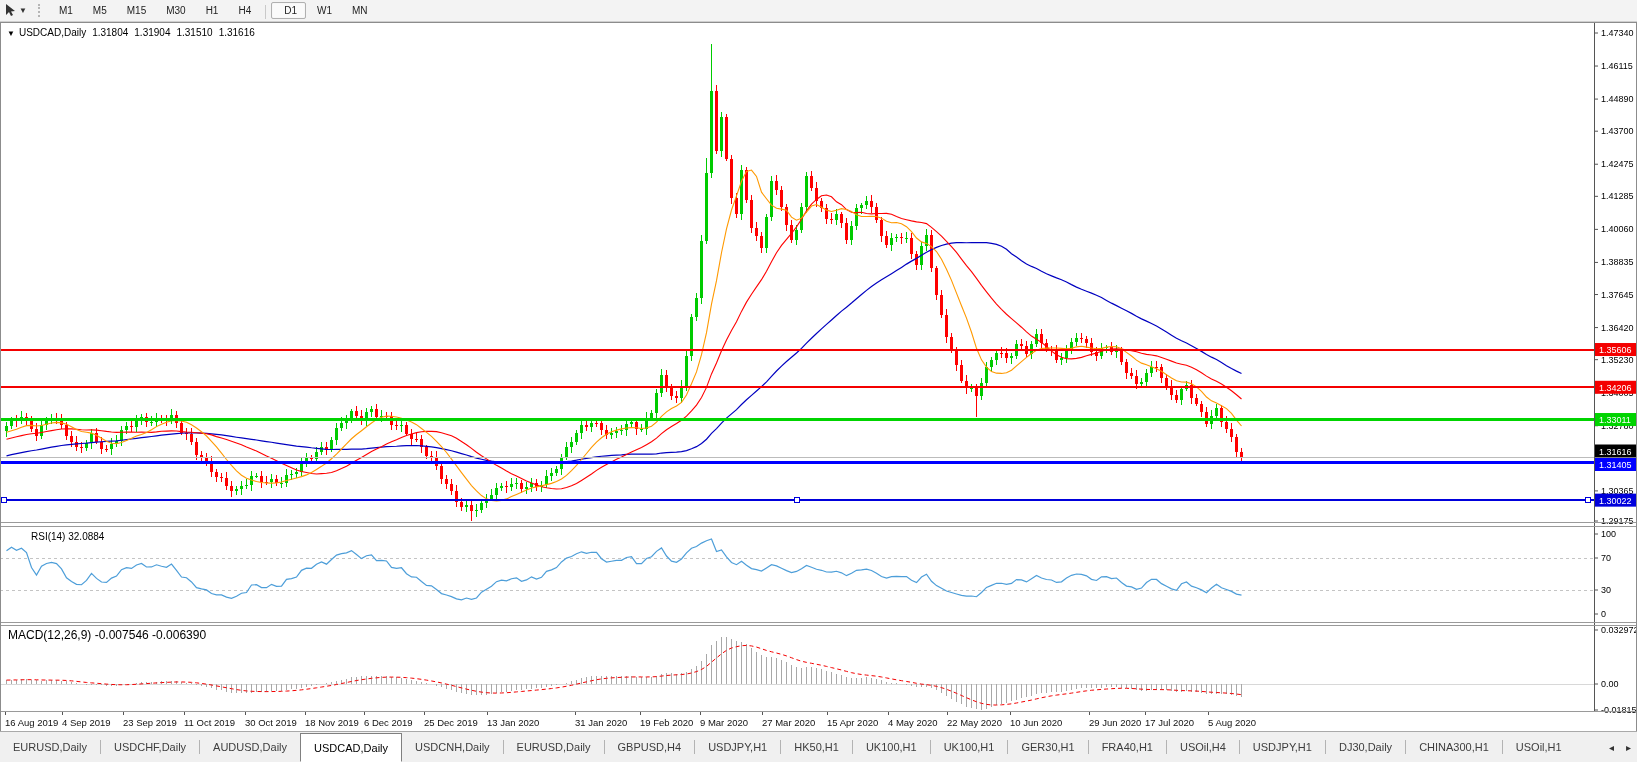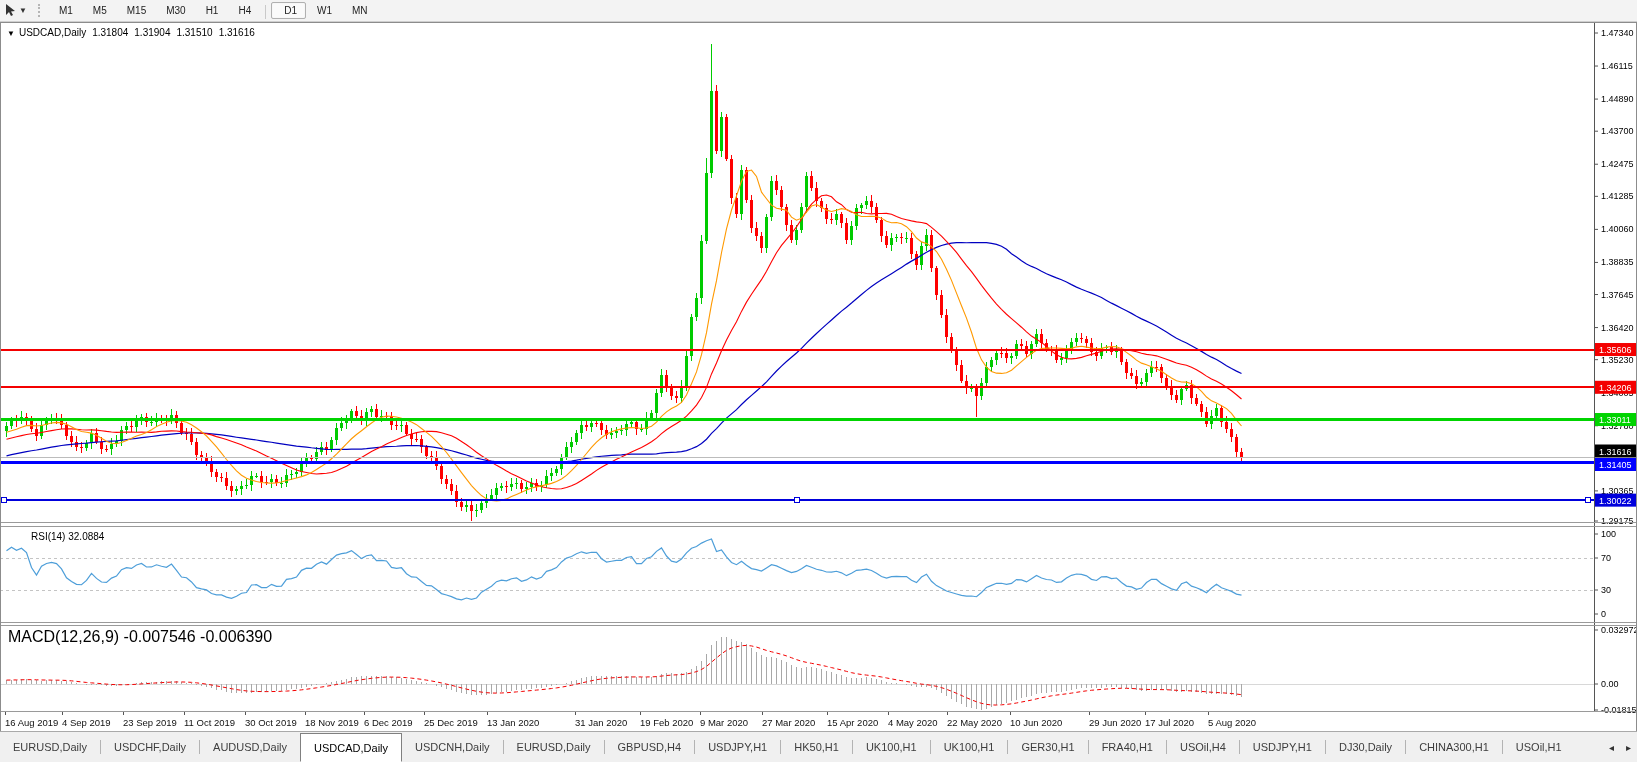--- a/index.html
+++ b/index.html
@@ -13,21 +13,21 @@
   .drag-handle{width:3px;height:13px;margin:0 6px;border-left:2px dotted #b5b5b5;}
   .tb-sep{width:1px;height:14px;background:#c9c9c9;margin:0 4px;}
   .tf-btn{padding:2px 8px;margin:0 1px;border:1px solid transparent;border-radius:2px;color:#222;}
   .tf-btn.active{background:#fafafa;border:1px solid #b0b0b0;box-shadow:inset 0 0 1px #ddd;padding-left:12px;}
   
   #chart-window{position:absolute;top:21px;left:0;width:1494px;height:711px;z-index:1;}
   #chart-title{position:absolute;left:7px;top:27px;font-size:10px;color:#000;z-index:2;}
   #chart-title .tri{font-size:8px;margin-right:4px;}
   #chart-title span{margin-right:6px;}
   #rsi-label{position:absolute;left:8px;top:531px;font-size:10px;color:#000;z-index:2;padding-left:23px;}
-  #macd-label{position:absolute;left:8px;top:628px;font-size:16px;color:#000;z-index:2;}
+  #macd-label{position:absolute;left:8px;top:628px;font-size:12px;color:#000;z-index:2;}
   svg{position:absolute;top:0;left:0;}
   
   #tabbar{position:absolute;bottom:0;left:0;width:1637px;height:30px;background:#f0f0f0;
           border-top:1px solid #a9a9a9;display:flex;align-items:stretch;font-size:11px;color:#3d3d3d;z-index:3;}
   .tab{display:flex;align-items:center;padding:8px 13px;white-space:nowrap;}
   .tab.active{background:#fff;border:1px solid #808080;border-bottom:1px solid #fff;color:#000;margin-top:1px;}
   .tab-div{width:1px;height:14px;background:#b3b3b3;align-self:center;}
   .tab-scroll{display:flex;align-items:center;margin-left:auto;}
   .scroll-btn{padding:0 6px;color:#333;font-size:10px;display:flex;align-items:center;}
 </style>

